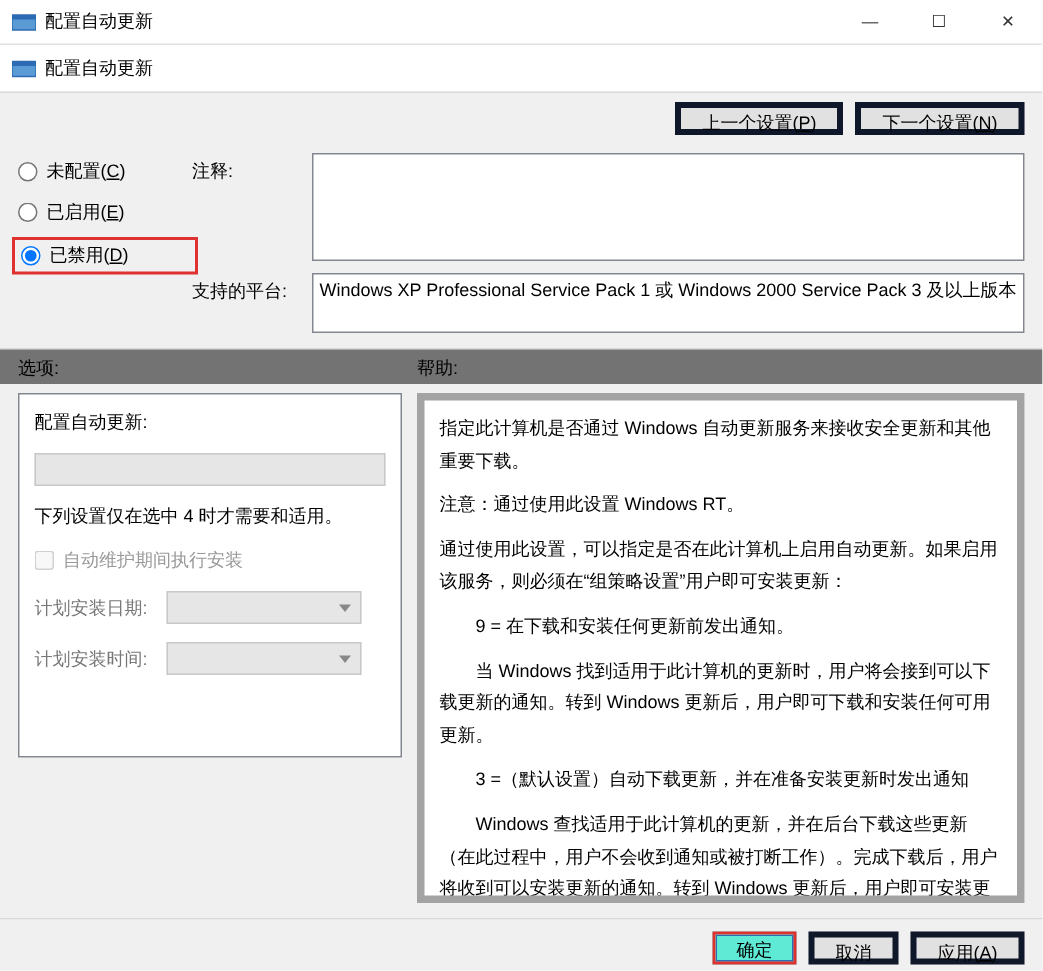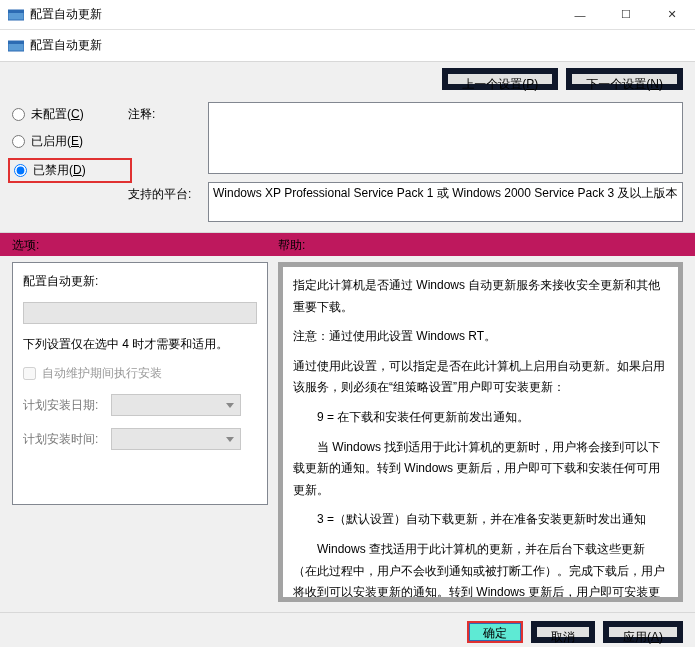--- a/index.html
+++ b/index.html
@@ -7,35 +7,35 @@
 .titlebar { height: 30px; display: flex; align-items: center; border-bottom: 1px solid #e0e0e0; }
 .titlebar-icon { width: 16px; height: 14px; margin: 0 6px 0 8px; }
 .titlebar-icon svg { width: 100%; height: 100%; }
 .titlebar-title { flex: 1; font-size: 12px; }
 .titlebar-btns { display: flex; }
 .titlebar-btn { width: 46px; height: 30px; display: flex; align-items: center; justify-content: center; font-family: "Segoe UI Symbol", sans-serif; font-size: 11px; color: #333; }
 .subheader { height: 32px; display: flex; align-items: center; padding: 0 8px; border-bottom: 1px solid #d8d8d8; }
 .subheader-icon { width: 16px; height: 14px; margin-right: 6px; }
 .subheader-title { flex: 1; font-size: 12px; }
 .nav-btns { display: flex; align-items: flex-start; justify-content: flex-end; padding: 6px 12px 0 0; gap: 8px; background: #f0f0f0; height: 38px; }
-.win-btn { background: #e1e1e1; border: 6px solid #0f172a; padding: 2px 14px; font-size: 12px; font-family: inherit; cursor: pointer; height: 22px; }
+.win-btn { background: #e1e1e1; border: 4px solid #0f172a; padding: 2px 14px; font-size: 12px; font-family: inherit; cursor: pointer; height: 22px; }
 .win-btn u { text-decoration: underline; }
 .radio-section { display: flex; align-items: flex-start; background: #f0f0f0; padding: 2px 12px 10px 12px; border-bottom: 1px solid #d8d8d8; }
 .radios { width: 116px; display: flex; flex-direction: column; gap: 10px; padding-top: 4px; }
 .radio-row { display: flex; align-items: center; gap: 6px; }
 .radio-row input { width: 13px; height: 13px; }
 .radio-row label { font-size: 12px; }
 .radio-row label u { text-decoration: underline; }
 .highlight-red { border: 2px solid #e03131; padding: 2px 4px; margin: -2px -4px; }
 .comment-col { flex: 1; display: flex; flex-direction: column; gap: 8px; justify-content: center; }
 .comment-row { display: flex; align-items: flex-start; gap: 8px; }
 .comment-label { width: 72px; font-size: 12px; padding-top: 4px; text-align: left; }
 .comment-box { flex: 1; background: #fff; border: 1px solid #828790; height: 72px; padding: 2px 4px; font-size: 12px; overflow: auto; }
 .platform-box { flex: 1; background: #fff; border: 1px solid #828790; height: 40px; padding: 2px 4px; font-size: 12px; line-height: 1.4; }
-.labels-row { display: flex; background: #be185d; padding: 4px 12px 2px 12px; }
+.labels-row { display: flex; background: #737373; padding: 4px 12px 2px 12px; }
 .labels-row .left-label { width: 266px; font-size: 12px; }
 .labels-row .right-label { font-size: 12px; }
 .main-row { display: flex; background: #f0f0f0; padding: 6px 12px 10px 12px; gap: 10px; border-bottom: 1px solid #d8d8d8; }
 .options-panel { width: 256px; background: #fff; border: 1px solid #828790; padding: 10px; display: flex; flex-direction: column; gap: 12px; height: 243px; }
 .opt-label { font-size: 12px; }
 .opt-select { width: 100%; background: #e6e6e6; border: 1px solid #c8c8c8; height: 22px; }
 .opt-note { font-size: 12px; }
 .opt-check-row { display: flex; align-items: center; gap: 6px; color: #999; }
 .opt-dropdown-row { display: flex; align-items: center; gap: 10px; }
 .opt-dropdown-row .lbl { width: 78px; font-size: 12px; color: #777; }

